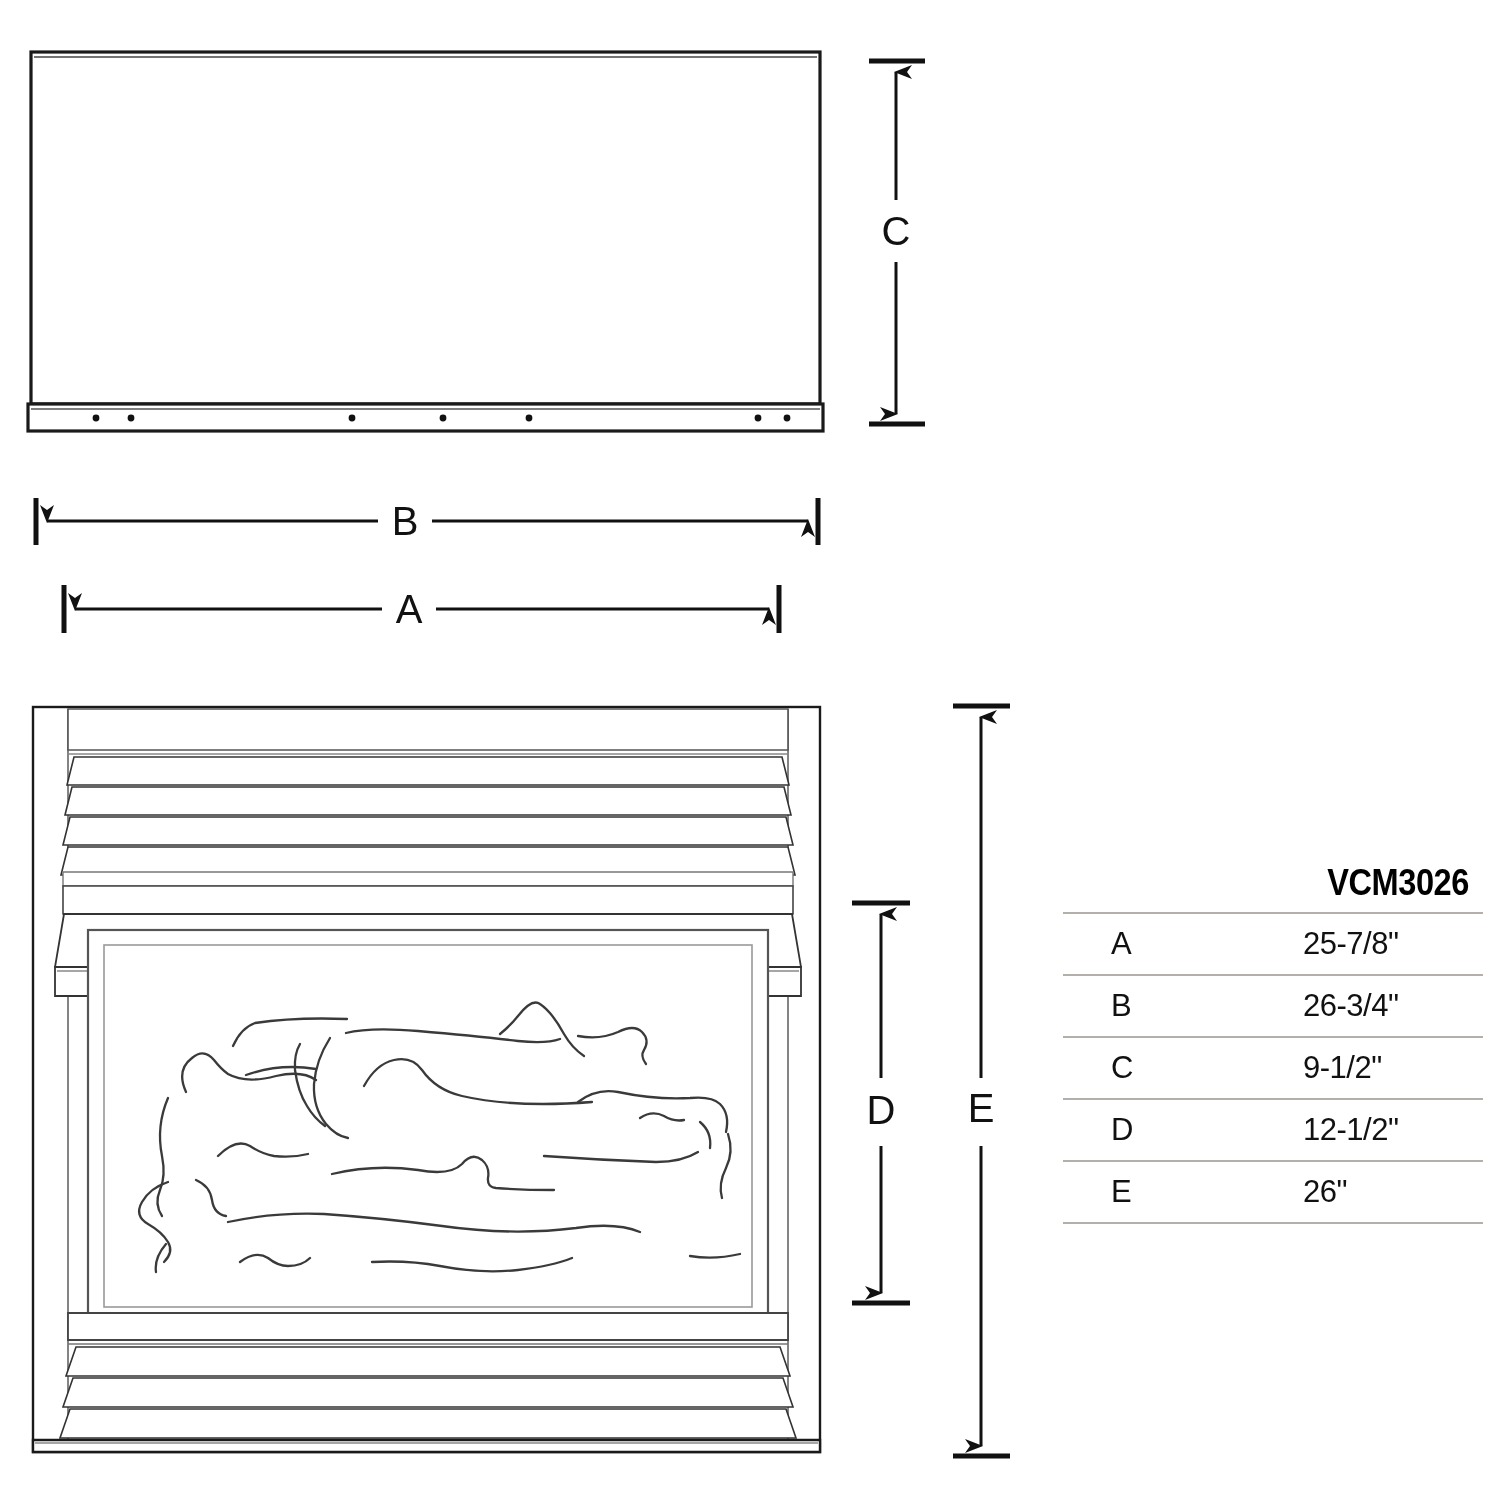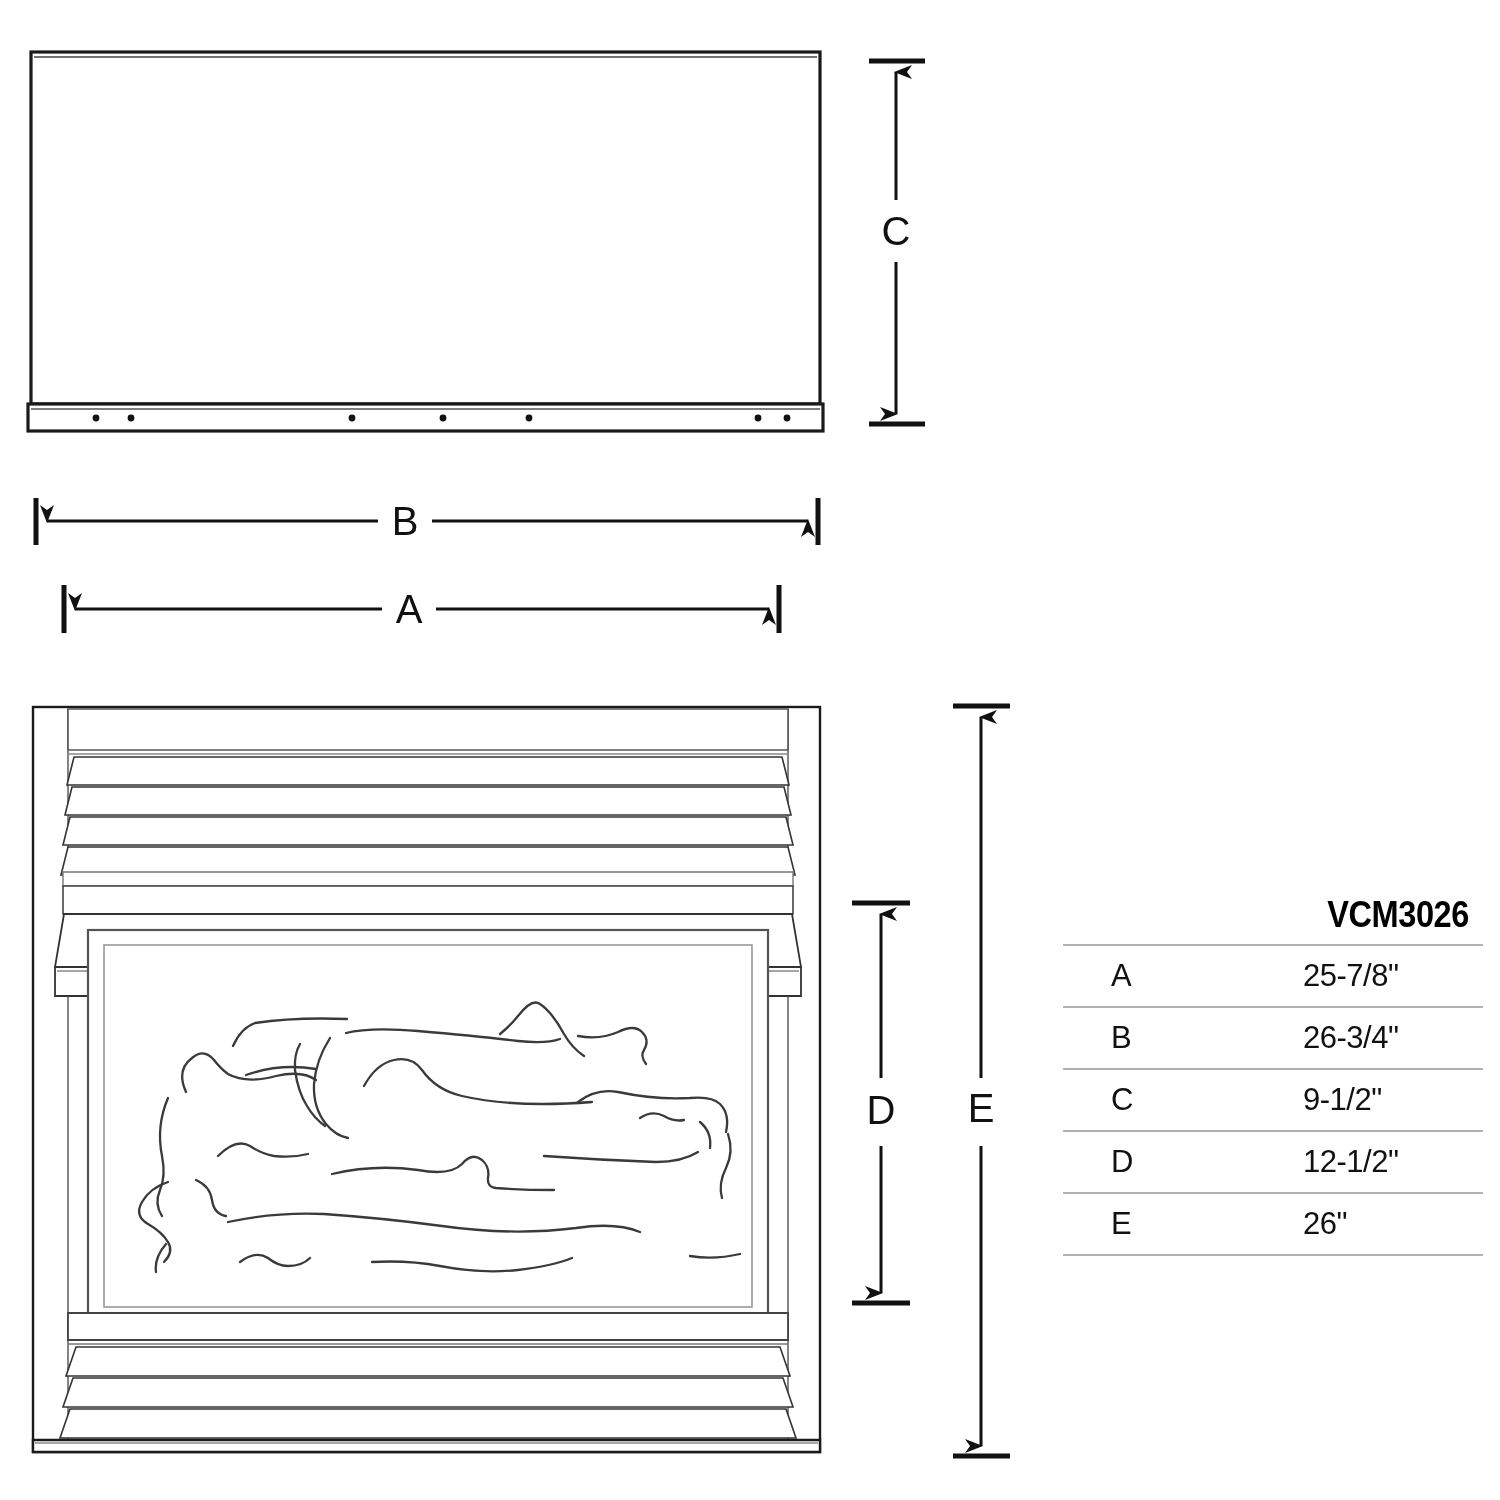--- a/index.html
+++ b/index.html
@@ -34,21 +34,20 @@
     font-size: 40px;
     fill: #111111;
   }
 
   
   #spec-table {
     position: absolute;
     left: 1063px;
     top: 862px;
     width: 420px;
-    margin-top: 32px;
   }
   #spec-table .tbl-header {
     text-align: right;
     padding: 0 16px 8px 0;
     font-size: 37px;
     font-weight: bold;
     letter-spacing: -0.5px;
     color: #000000;
     font-family: "Liberation Sans", sans-serif;
     transform: scaleX(0.88);

